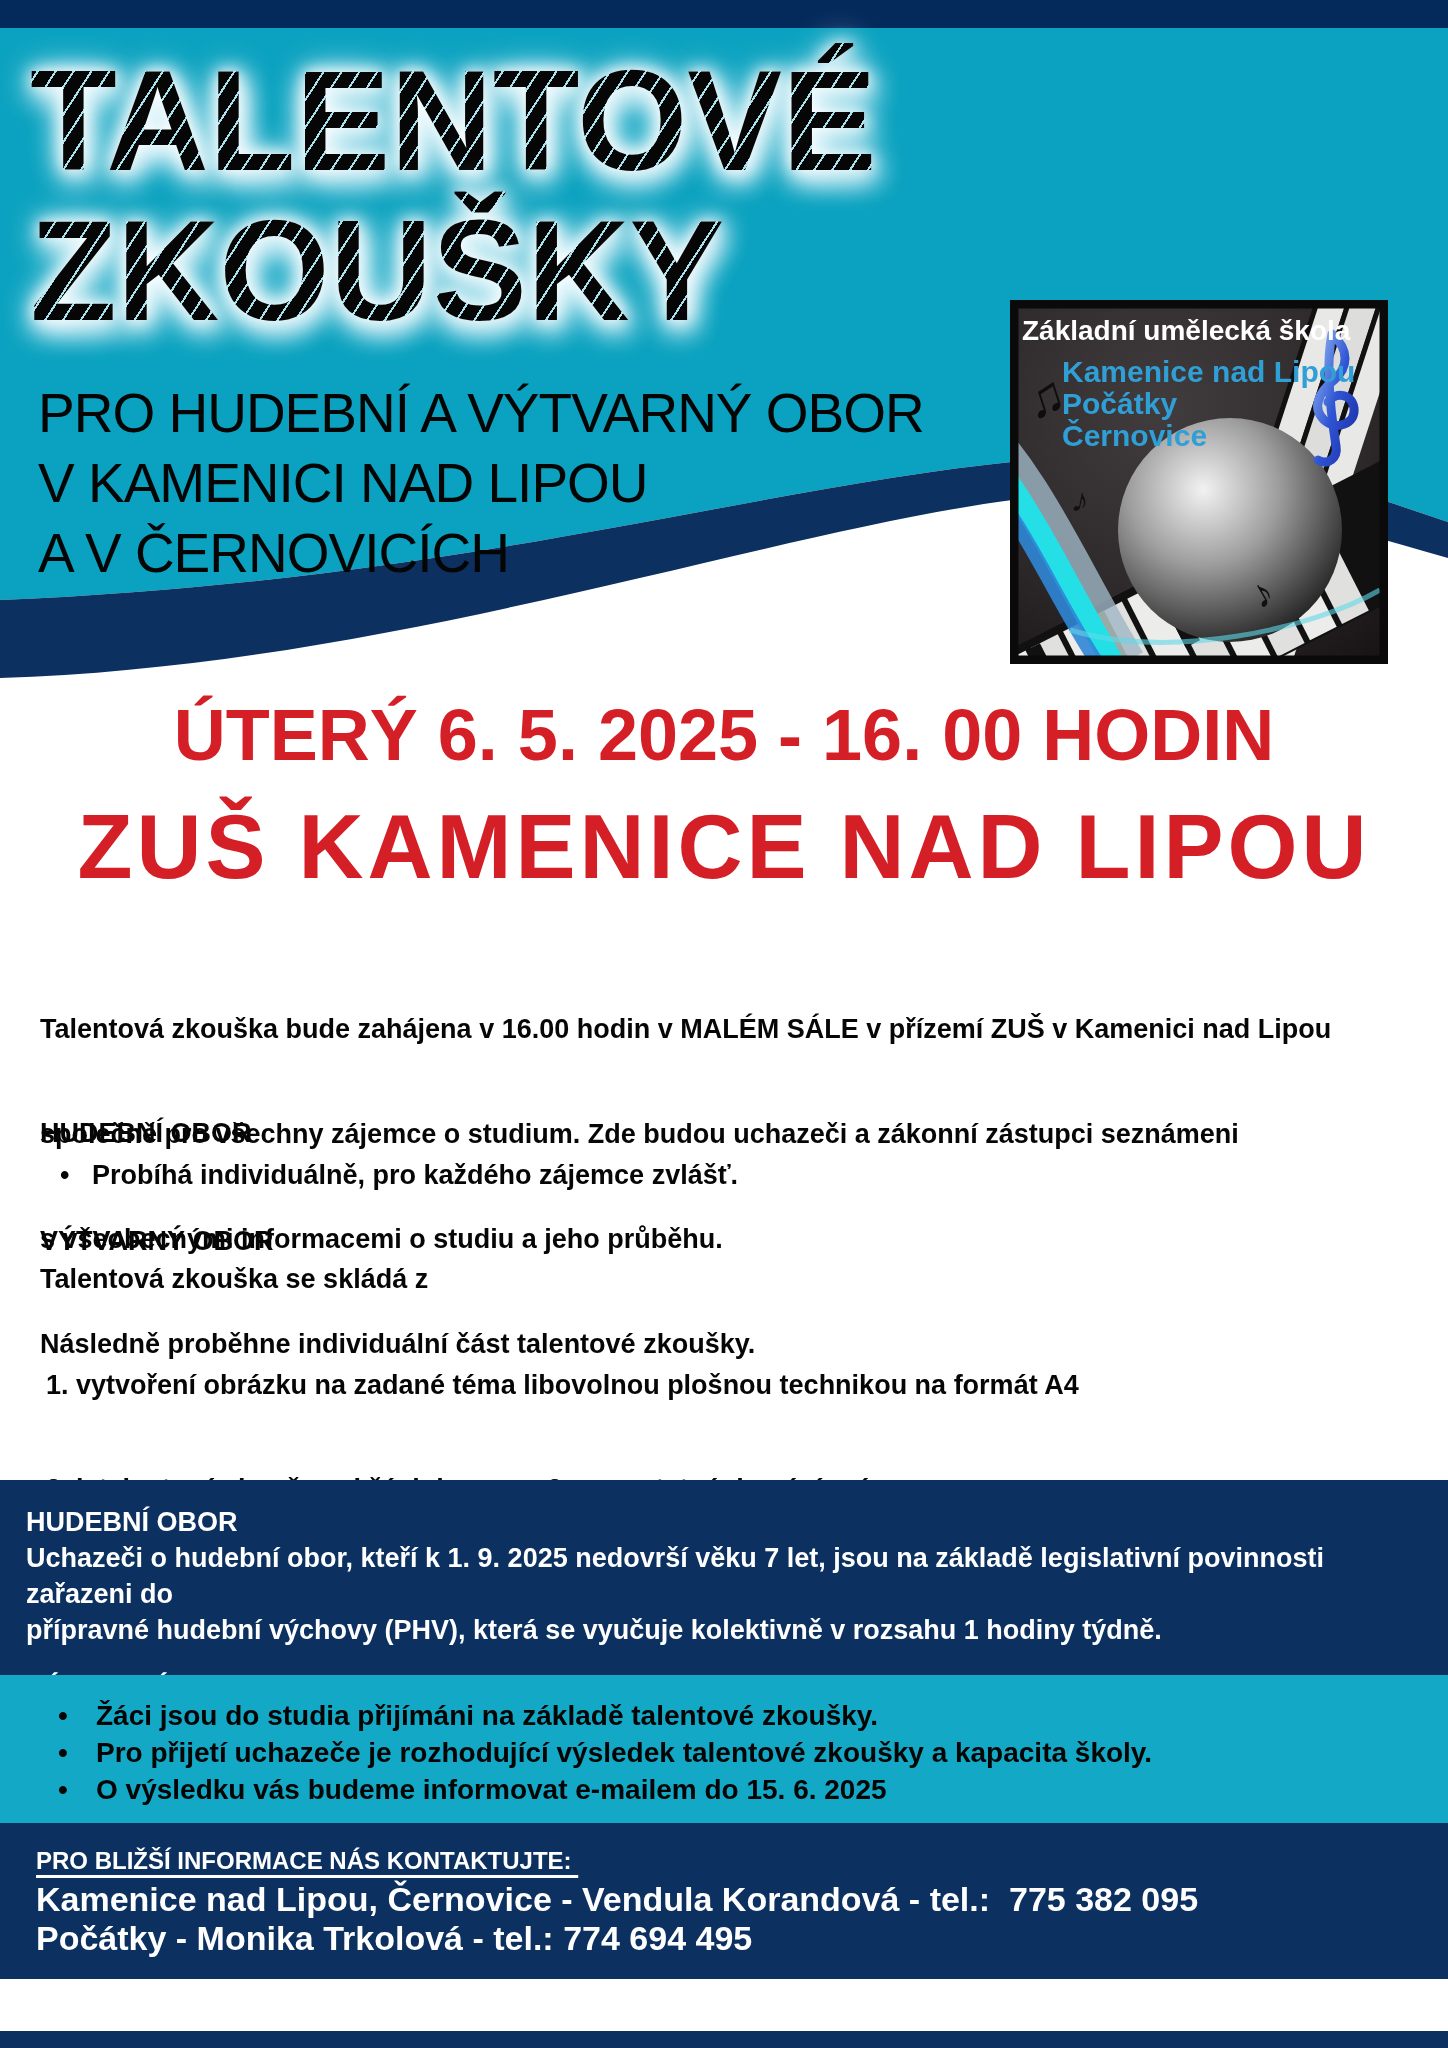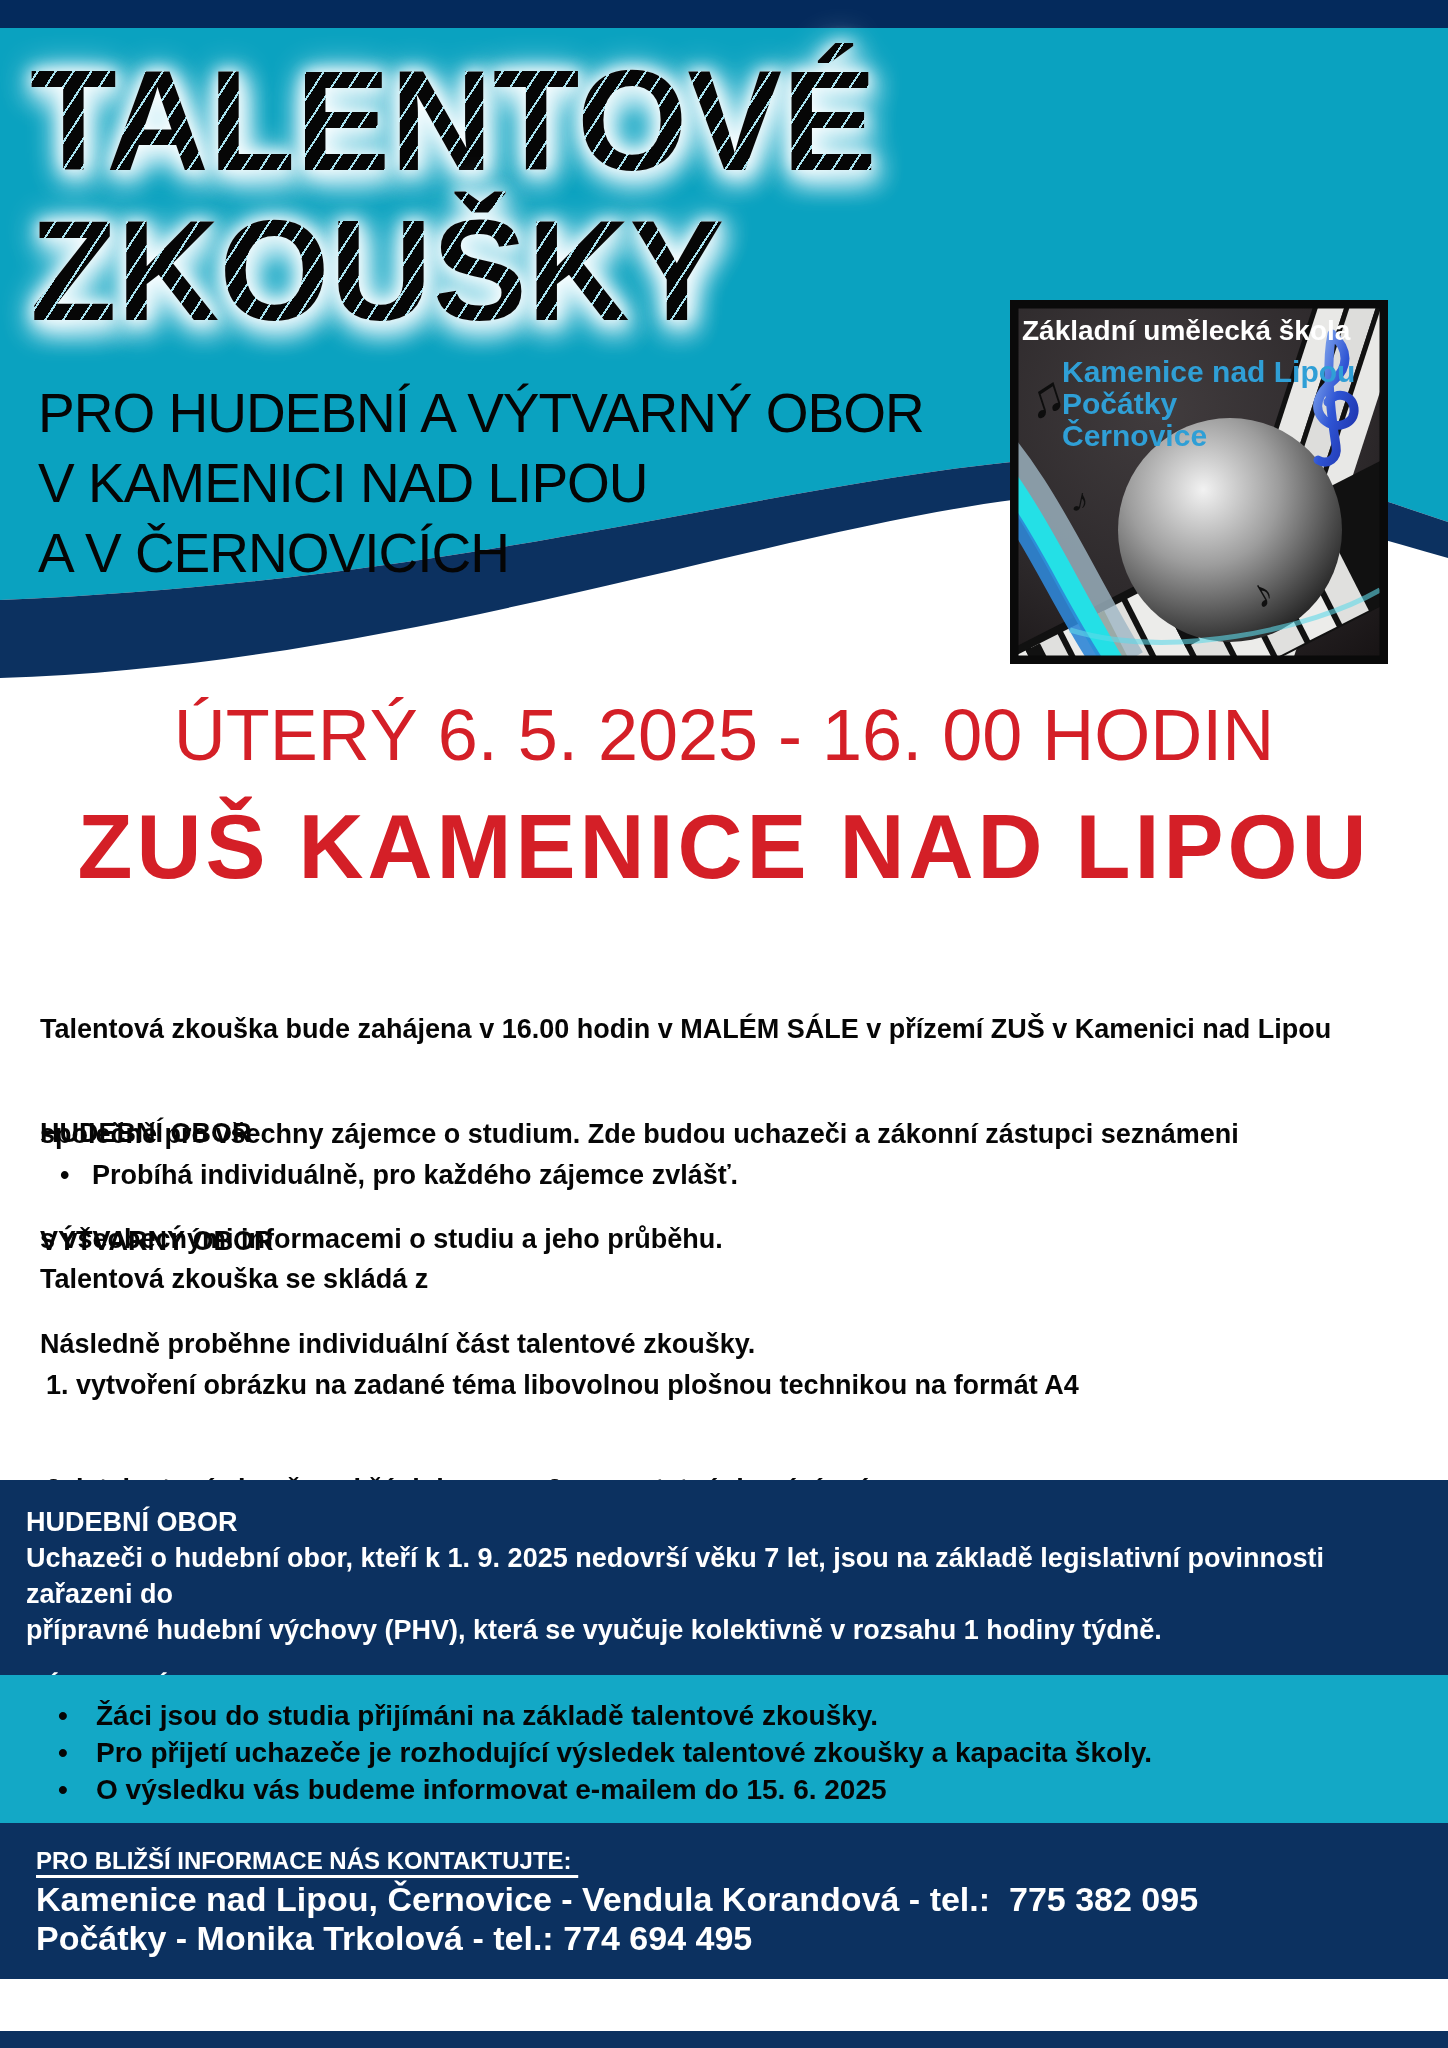--- a/index.html
+++ b/index.html
@@ -23,21 +23,21 @@
     background-image:repeating-linear-gradient(123deg,#060606 0px,#060606 7px,#a8e2ef 7px,#a8e2ef 9px,#060606 9px,#060606 15px);
     -webkit-background-clip:text;background-clip:text;color:transparent;}
   
   .subtitle{position:absolute;left:38px;top:330px;color:#050505;font-weight:400;
     font-size:55px;line-height:70px;letter-spacing:-1px;white-space:nowrap;margin-top:20px;}
   
   .logo{position:absolute;left:1010px;top:272px;width:378px;height:364px;z-index:5;}
   .logo svg{display:block;}
   
   .red1{position:absolute;left:0;top:694px;width:1448px;text-align:center;color:#d41f27;
-    font-size:72px;font-weight:400;letter-spacing:0px;white-space:nowrap;}
+    font-size:72px;font-weight:700;letter-spacing:0px;white-space:nowrap;}
   .red2{position:absolute;left:0;top:796px;width:1448px;text-align:center;color:#d41f27;
     font-size:90px;font-weight:800;letter-spacing:4px;white-space:nowrap;}
   
   .body-text{color:#060606;font-weight:700;font-size:27px;line-height:35px;white-space:pre-wrap;}
   .intro{position:absolute;left:40px;top:942px;}
   .sec-heading{position:absolute;left:40px;color:#060606;font-weight:800;font-size:27px;white-space:nowrap;}
   .music-heading{top:1118px;}
   .music-bullet{position:absolute;left:60px;top:1158px;display:flex;}
   .music-bullet .dot{width:32px;}
   .art-heading{top:1226px;}

